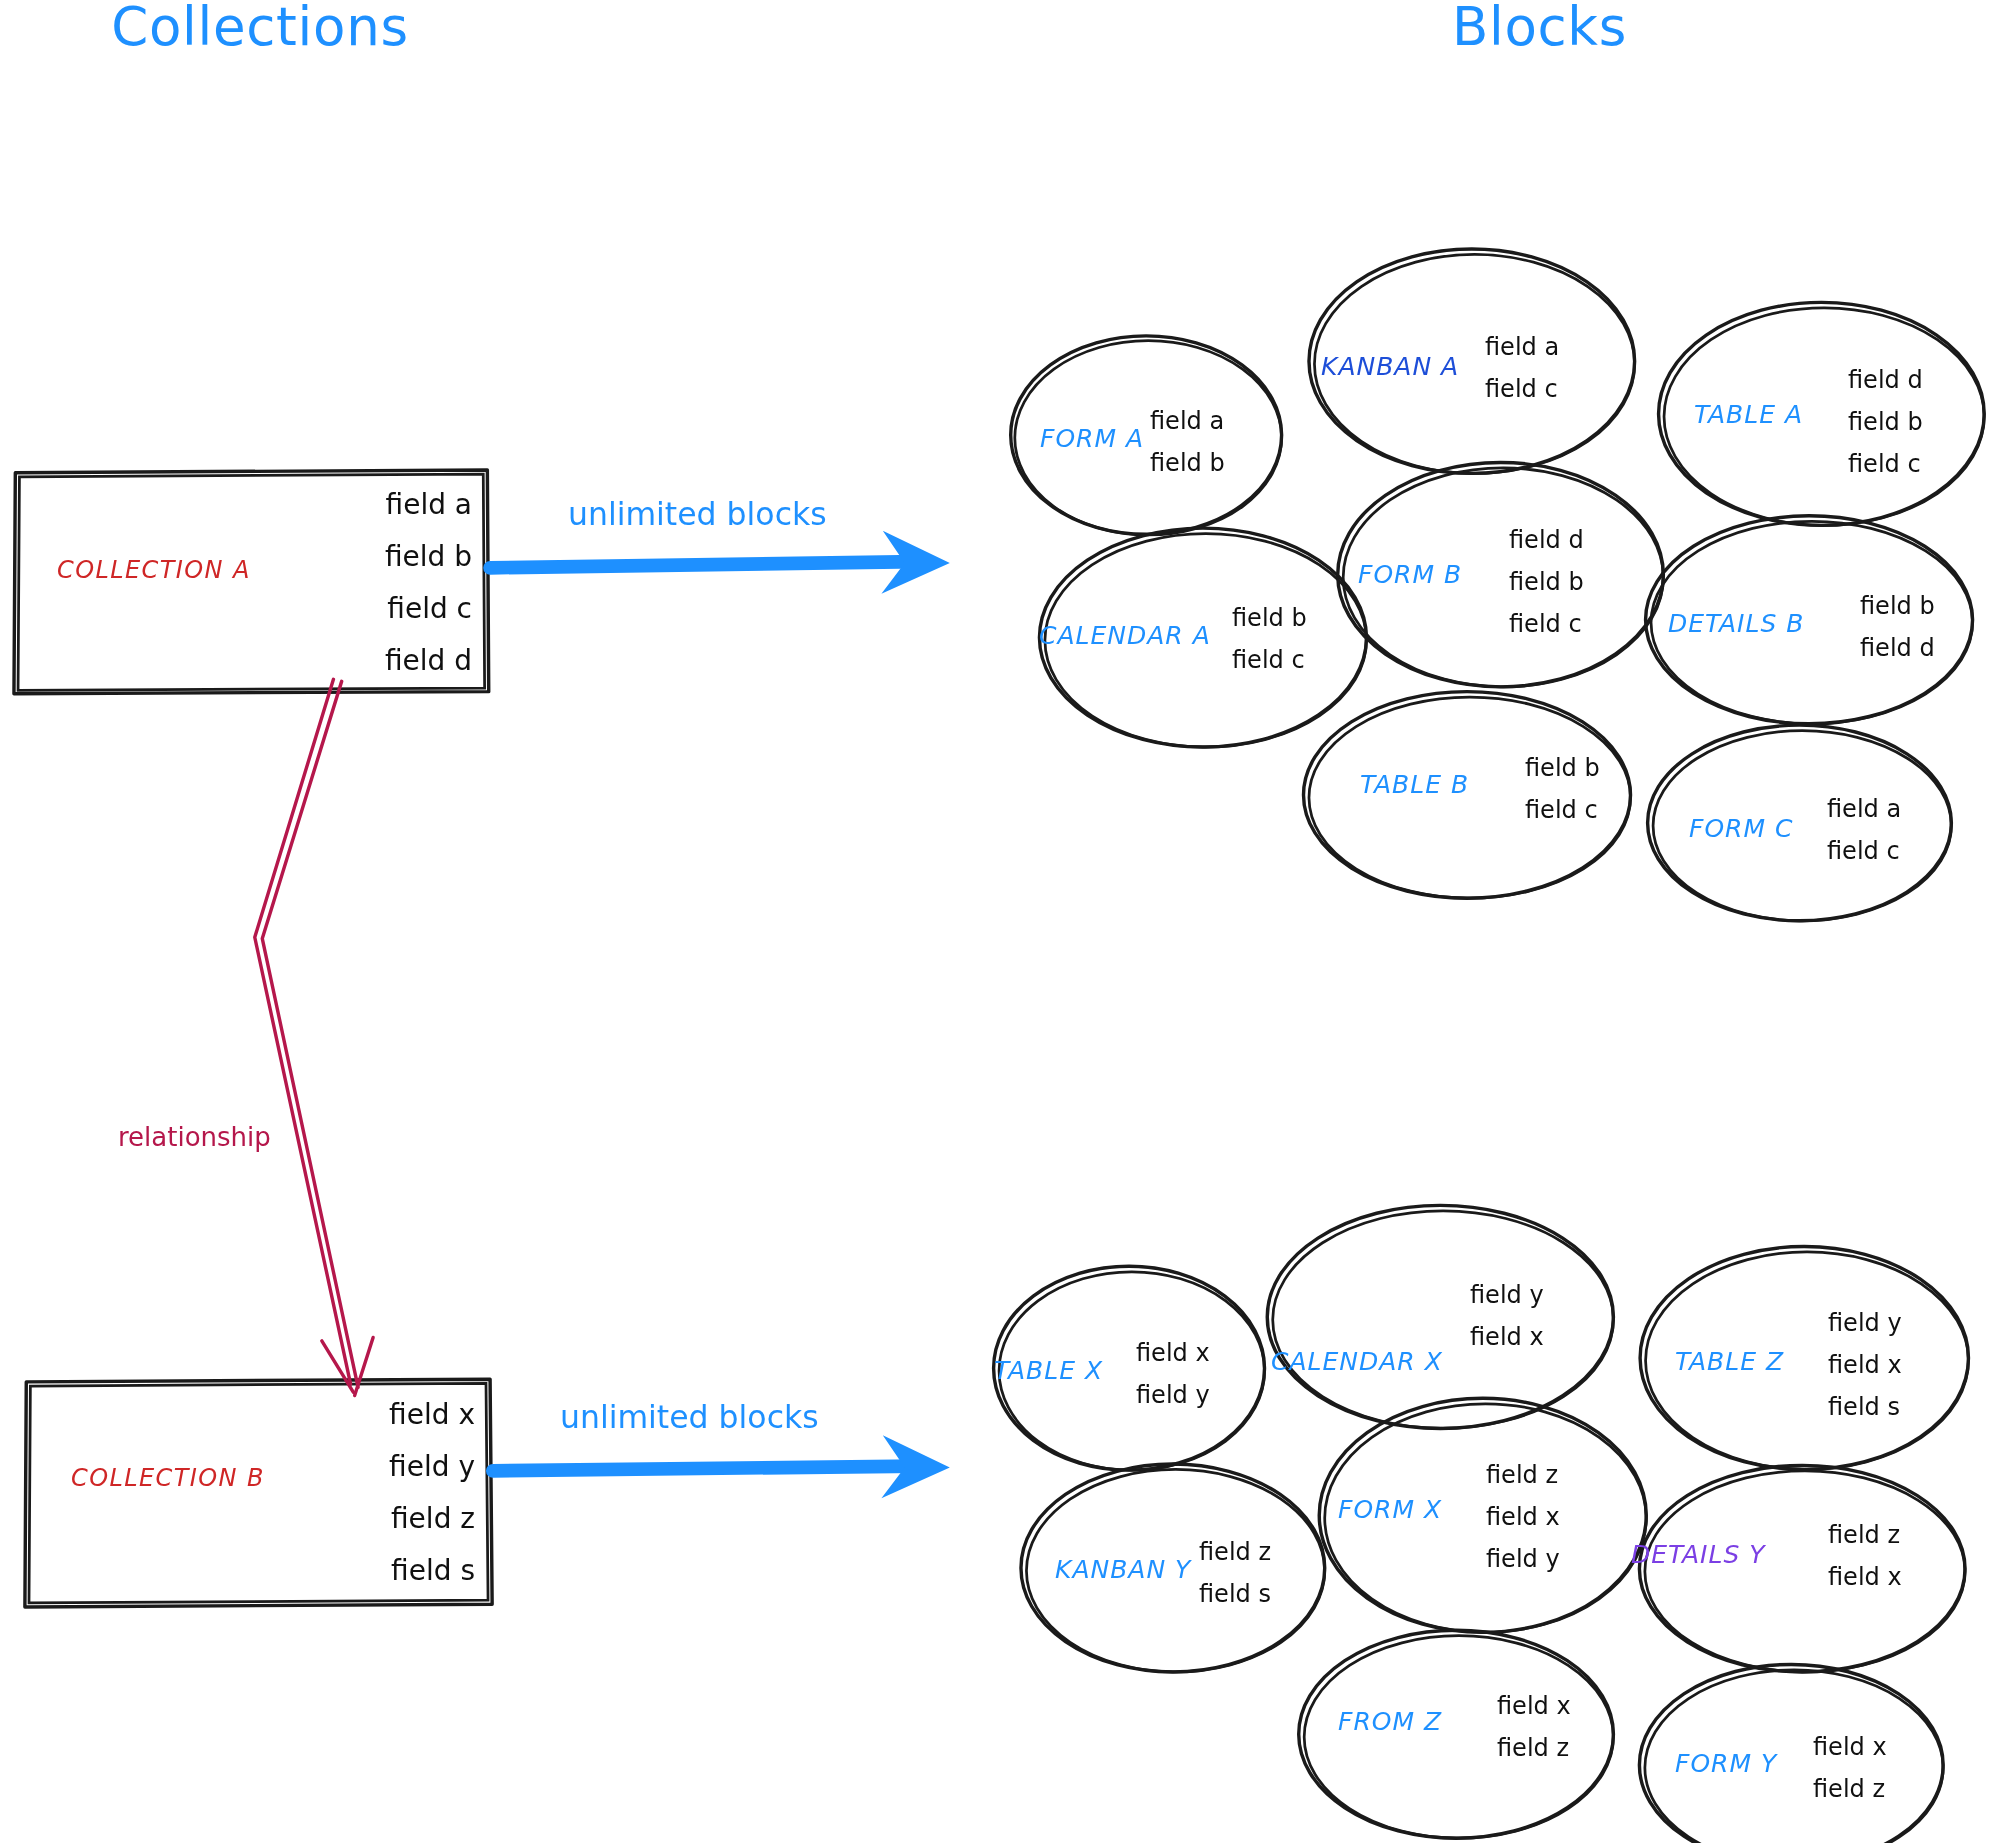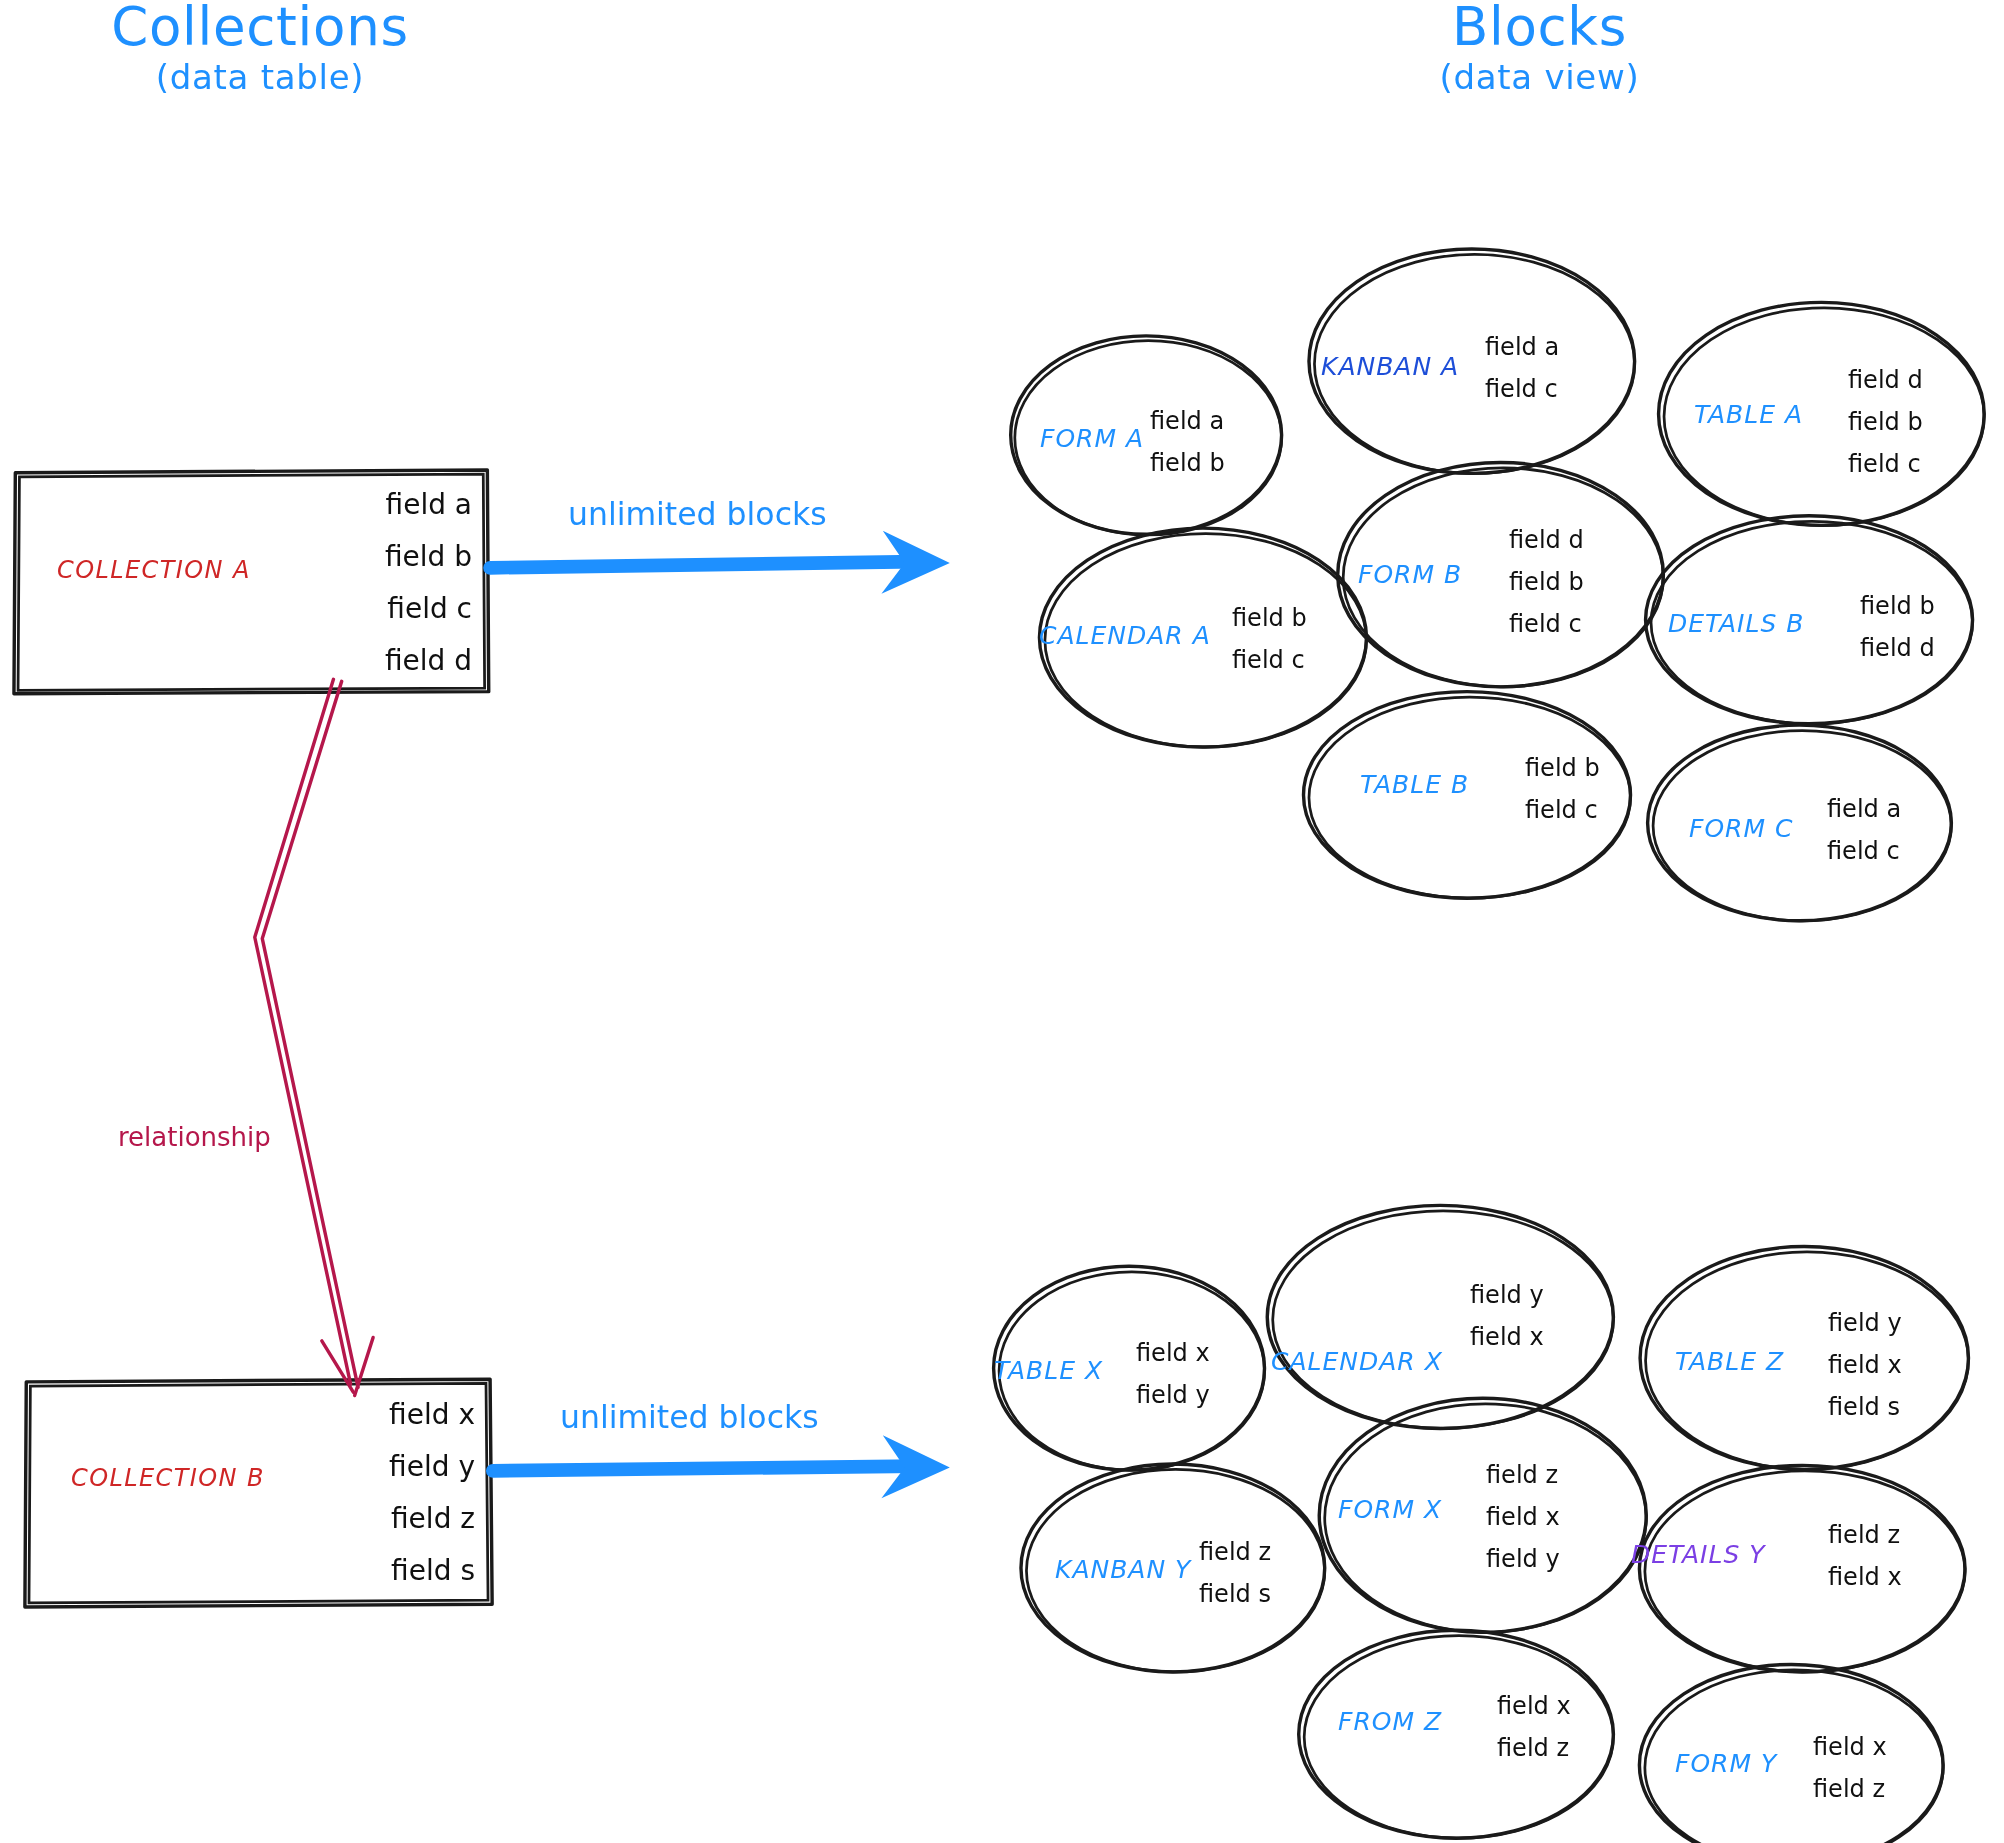--- a/index.html
+++ b/index.html
@@ -146,26 +146,24 @@
       <ellipse class="stroke-black" cx="2128" cy="2535" rx="230" ry="152"></ellipse>
       <ellipse class="stroke-black-thin" cx="2132" cy="2539" rx="226" ry="148"></ellipse>
 
       <ellipse class="stroke-black" cx="2618" cy="2580" rx="222" ry="147"></ellipse>
       <ellipse class="stroke-black-thin" cx="2622" cy="2584" rx="218" ry="143"></ellipse>
     </g>
   </svg>
 
   <div class="heading hand" id="head-collections">
     <span class="h-main">Collections</span>
-    <span class="h-sub">(data table)</span>
   </div>
 
   <div class="heading hand" id="head-blocks">
     <span class="h-main">Blocks</span>
-    <span class="h-sub">(data view)</span>
   </div>
 
   <div class="collection-box">
     <div class="collection-name hand" style="left:41px;top:556px;">COLLECTION A</div>
     <div class="collection-fields hand" style="left:246px;top:479px;width:226px;">
       <div>field a</div>
       <div>field b</div>
       <div>field c</div>
       <div>field d</div>
     </div>

